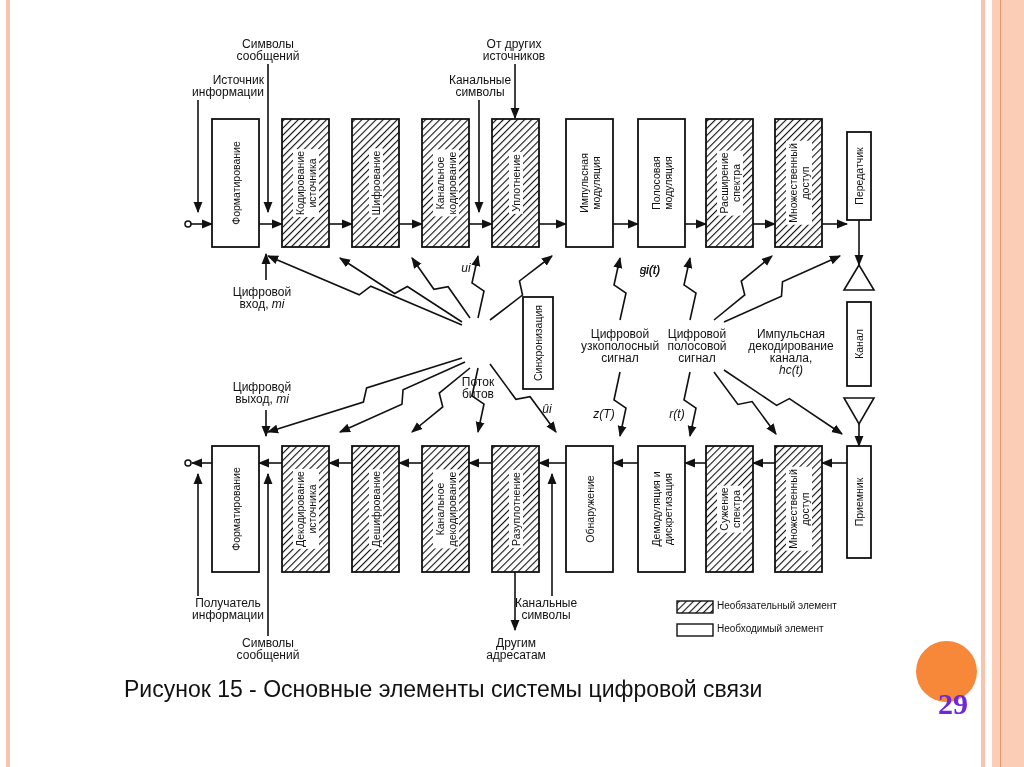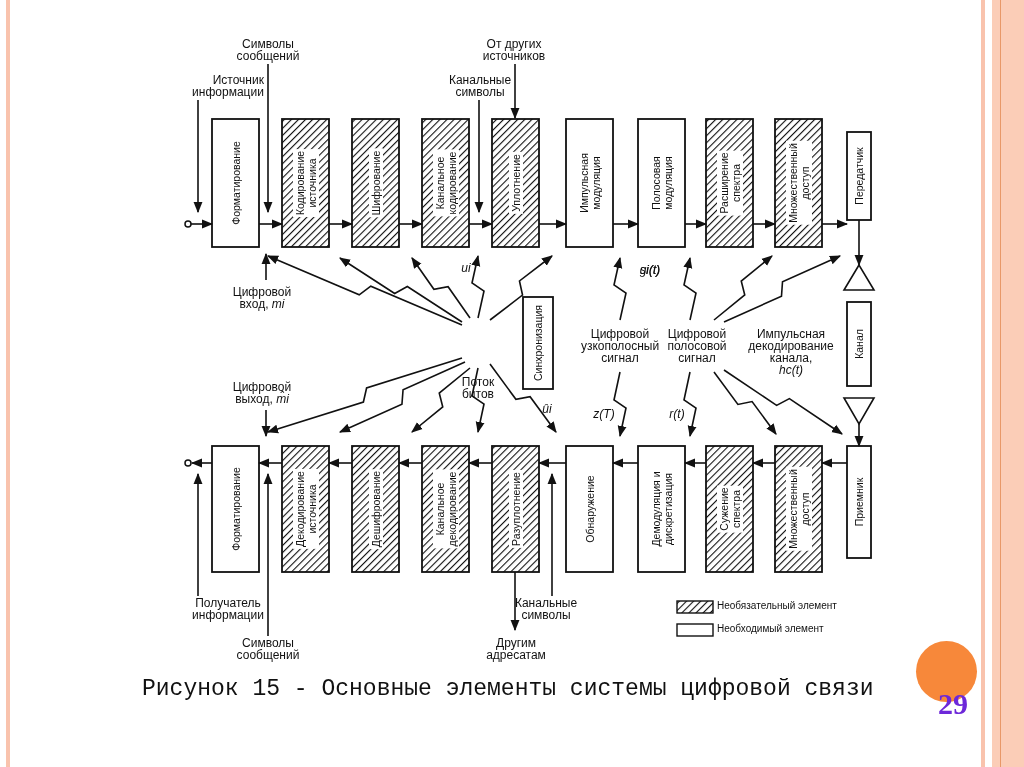--- a/index.html
+++ b/index.html
@@ -3,21 +3,21 @@
 <meta charset="utf-8">
 <style>
   html, body { margin:0; padding:0; }
   body { width:1024px; height:767px; background:#ffffff; position:relative; overflow:hidden; font-family:"Liberation Sans", sans-serif; }
   .deco { position:absolute; top:0; height:767px; }
   #diagram { position:absolute; left:0; top:0; }
   .lbl { position:absolute; font-family:"Liberation Sans", sans-serif; font-size:12px; line-height:12px; color:#111; text-align:center; white-space:nowrap; transform:translateX(-50%); }
   .lbl i { font-style:italic; }
   .vtxt { position:absolute; font-family:"Liberation Sans", sans-serif; font-size:10.5px; line-height:12px; color:#111; text-align:center; white-space:nowrap; transform:translate(-50%,-50%) rotate(-90deg); background:#fff; padding:1px 2px; }
   .vtxt.plain { background:transparent; }
-  .caption { position:absolute; left:142px; top:676px; font-family:Liberation Mono, monospace; font-size:23px; color:#111; white-space:nowrap; }
+  .caption { position:absolute; left:124px; top:676px; font-family:Liberation Sans, sans-serif; font-size:23px; color:#111; white-space:nowrap; }
   .pagenum { position:absolute; left:938px; top:687px; font-family:"Liberation Serif", serif; font-size:30px; font-weight:bold; color:#6d28d9; }
   .circle { position:absolute; left:916px; top:641px; width:61px; height:61px; border-radius:50%; background:#f7883a; }
   .legend-text { position:absolute; font-family:"Liberation Sans", sans-serif; font-size:10px; color:#111; white-space:nowrap; }
 </style>
 </head>
 <body>
 
 <div class="deco" style="left:6px;width:4px;background:#f9c3ad;"></div>
 <div class="deco" style="left:981px;width:4px;background:#f9c3ad;"></div>
 <div class="deco" style="left:992px;width:32px;background:#fbcdb7;"></div>

